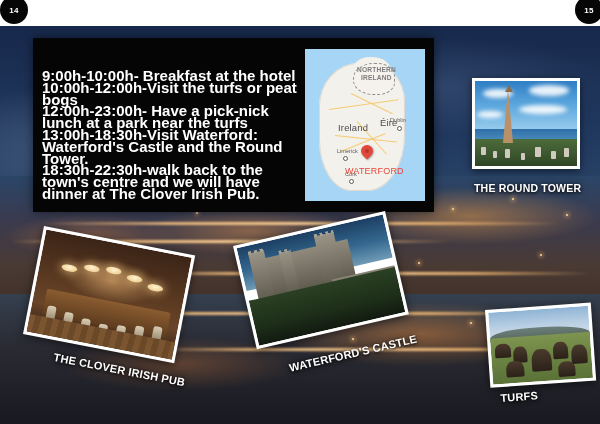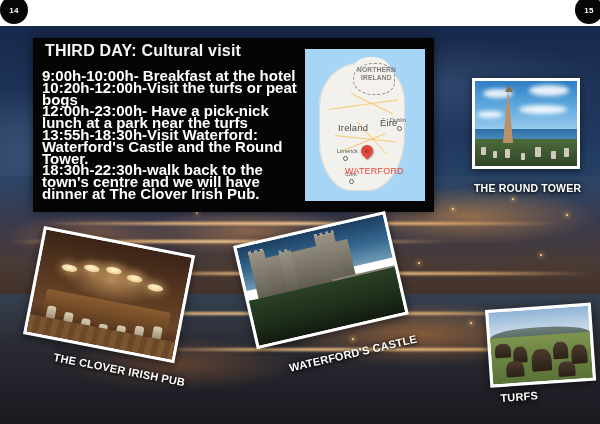--- a/index.html
+++ b/index.html
@@ -402,27 +402,26 @@
   </div>
 
   <div class="topband"></div>
 
   <div class="page-badge left">14</div>
 
   <div class="page-badge right">15</div>
 
   <div class="panel">
 
-    <div class="panel-title">THIRD DAY: Cultural visit</div>
 
     <div class="panel-body">
       <span class="ln">9:00h-10:00h- Breakfast at the hotel</span>
-      <span class="ln">10:20h-12:00h-Visit the turfs or peat bogs</span>
+      <span class="ln">10:00h-12:00h-Visit the turfs or peat bogs</span>
       <span class="ln">12:00h-23:00h- Have a pick-nick lunch at a park near the turfs</span>
-      <span class="ln">13:55h-18:30h-Visit Waterford: Waterford's Castle and the Round Tower.</span>
+      <span class="ln">13:00h-18:30h-Visit Waterford: Waterford's Castle and the Round Tower.</span>
       <span class="ln">18:30h-22:30h-walk back to the town's centre and we will have dinner at The Clover Irish Pub.</span>
     </div>
 
     <div class="map">
       <div class="map-sea"></div>
       <div class="map-land"></div>
       <div class="map-land2"></div>
       <div class="map-ni"></div>
 
       <div class="map-rd" style="left:24px; top:60px;  width:70px; transform:rotate(-8deg);"></div>

